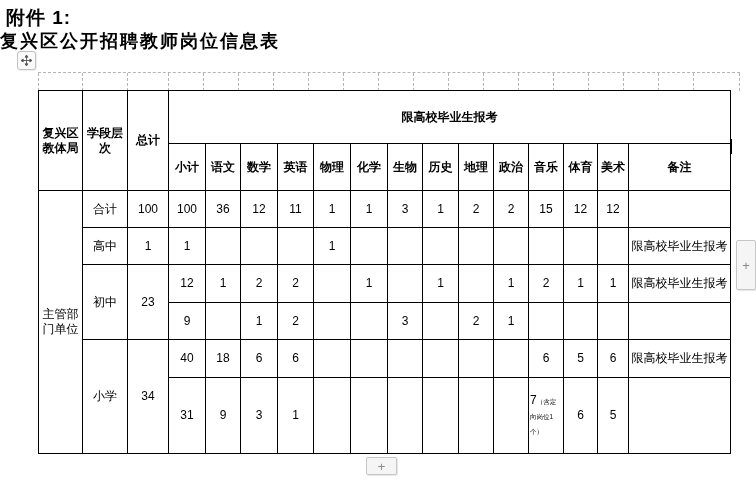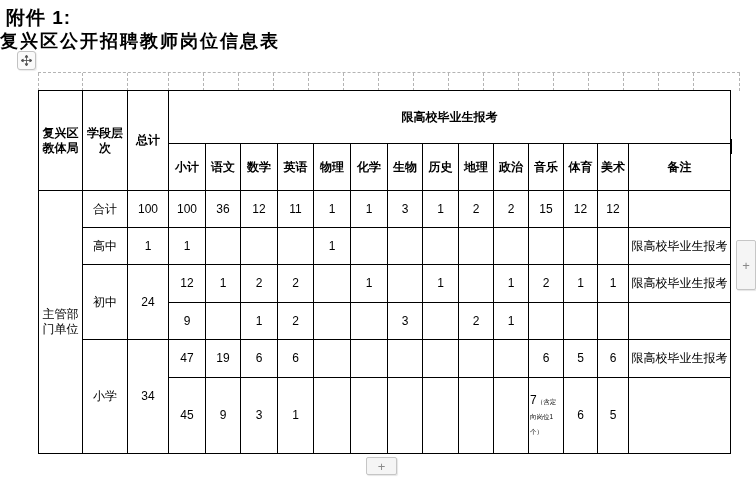--- a/index.html
+++ b/index.html
@@ -156,21 +156,21 @@
       <td class="num"></td>
       <td class="num"></td>
       <td class="num"></td>
       <td class="num"></td>
       <td class="num"></td>
       <td class="remark-cell">限高校毕业生报考</td>
     </tr>
 
     <tr style="height:38px">
       <td rowspan="2">初中</td>
-      <td class="num" rowspan="2">24</td>
+      <td class="num" rowspan="2">23</td>
       <td class="num">12</td>
       <td class="num">1</td>
       <td class="num">2</td>
       <td class="num">2</td>
       <td class="num"></td>
       <td class="num">1</td>
       <td class="num"></td>
       <td class="num">1</td>
       <td class="num"></td>
       <td class="num">1</td>
@@ -193,38 +193,38 @@
       <td class="num">1</td>
       <td class="num"></td>
       <td class="num"></td>
       <td class="num"></td>
       <td class="remark-cell"></td>
     </tr>
 
     <tr style="height:38px">
       <td rowspan="2">小学</td>
       <td class="num" rowspan="2">34</td>
-      <td class="num">47</td>
-      <td class="num">19</td>
+      <td class="num">40</td>
+      <td class="num">18</td>
       <td class="num">6</td>
       <td class="num">6</td>
       <td class="num"></td>
       <td class="num"></td>
       <td class="num"></td>
       <td class="num"></td>
       <td class="num"></td>
       <td class="num"></td>
       <td class="num">6</td>
       <td class="num">5</td>
       <td class="num">6</td>
       <td class="remark-cell">限高校毕业生报考</td>
     </tr>
 
     <tr style="height:76px">
-      <td class="num">45</td>
+      <td class="num">31</td>
       <td class="num">9</td>
       <td class="num">3</td>
       <td class="num">1</td>
       <td class="num"></td>
       <td class="num"></td>
       <td class="num"></td>
       <td class="num"></td>
       <td class="num"></td>
       <td class="num"></td>
       <td class="num" style="text-align:left;"><span class="music-main">7</span><span class="music-note">（含定向岗位1个）</span></td>

